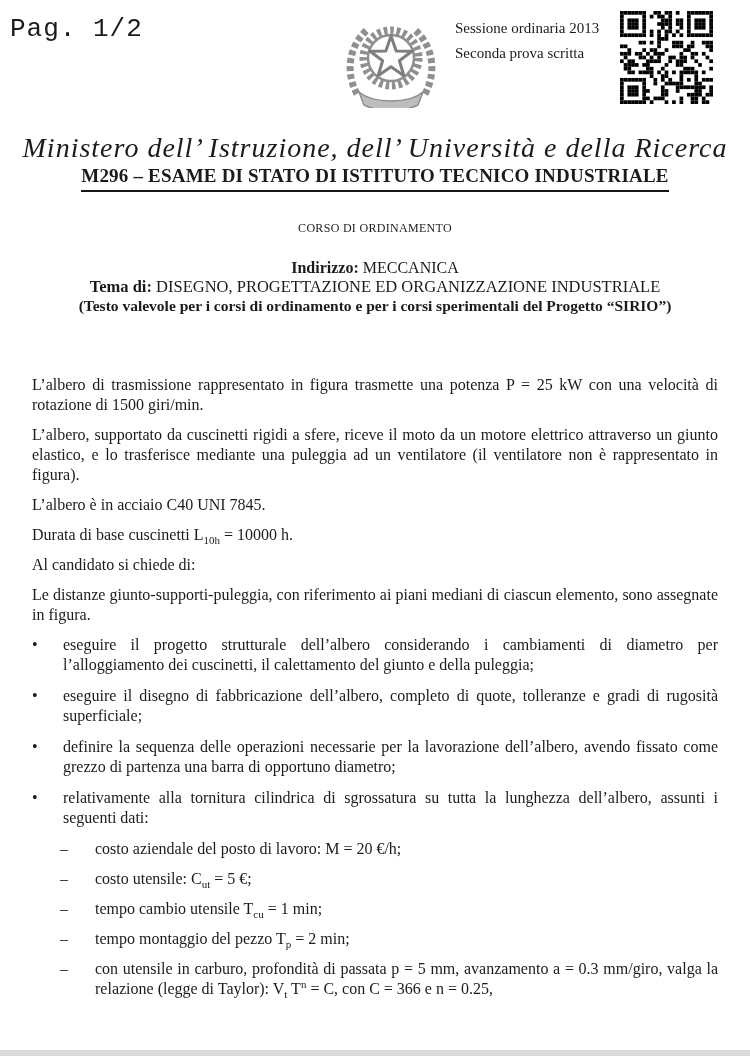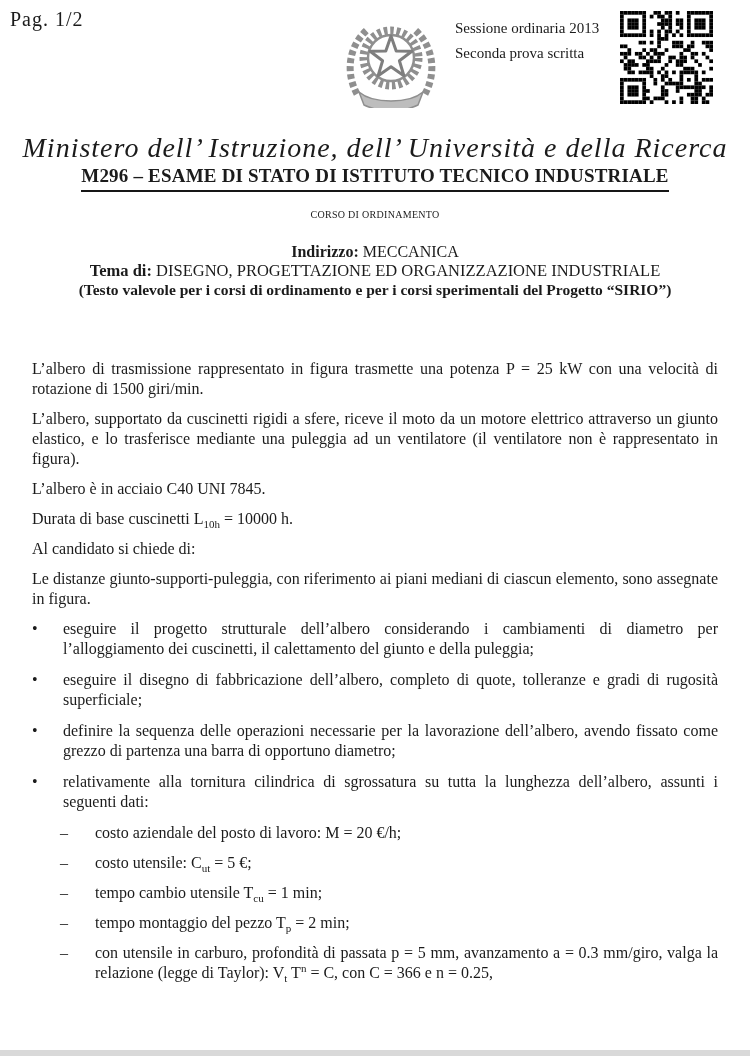--- a/index.html
+++ b/index.html
@@ -6,33 +6,33 @@
   .page{
     position:relative;
     width:750px;height:1056px;
     background:#ffffff;
     font-family:"Liberation Serif", serif;
     color:#1b1b1b;
     overflow:hidden;
   }
   
   .topbar{position:relative;height:108px;}
-  .page-label{position:absolute;left:10px;top:8px;font-size:20px;letter-spacing:1px;}
+  .page-label{position:absolute;left:10px;top:14px;font-size:26px;letter-spacing:1px;font-family:Liberation Mono, monospace;}
   .emblem{position:absolute;left:343px;top:16px;width:96px;height:92px;}
   .session{position:absolute;left:455px;top:16px;font-size:15px;line-height:25px;}
   .qr{position:absolute;left:620px;top:11px;width:93px;height:93px;}
   
   .headings{text-align:center;}
   .ministry{margin-top:24px;font-size:28px;line-height:32px;font-style:italic;letter-spacing:1px;}
   .exam-title{}
   .exam-title span{
     display:inline-block;font-size:19px;font-weight:bold;letter-spacing:.2px;
     border-bottom:2px solid #161616;padding-bottom:2px;line-height:24px;
   }
-  .corso{margin-top:17px;font-size:10px;letter-spacing:.3px;}
+  .corso{margin-top:29px;font-size:12px;letter-spacing:.3px;}
   .indirizzo{margin-top:23px;font-size:16px;}
   .tema{font-size:16.5px;}
   .bold{font-weight:bold;}
   .tema-note{margin-top:0;font-size:15.5px;font-weight:bold;}
   
   .doc-body{margin:60px 32px 9px 32px;font-size:16px;line-height:20px;}
   .blk{margin:0 0 10px 0;text-align:justify;}
   .bullet{display:grid;grid-template-columns:31px 1fr;margin:0 0 11px 0;}
   .dash{display:grid;grid-template-columns:35px 1fr;margin:0 0 10px 28px;}
   .marker{text-align:left;}

